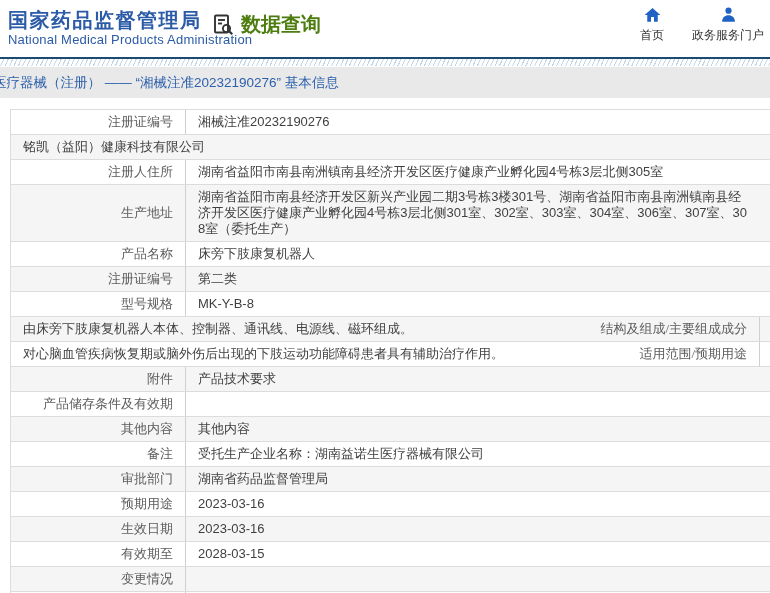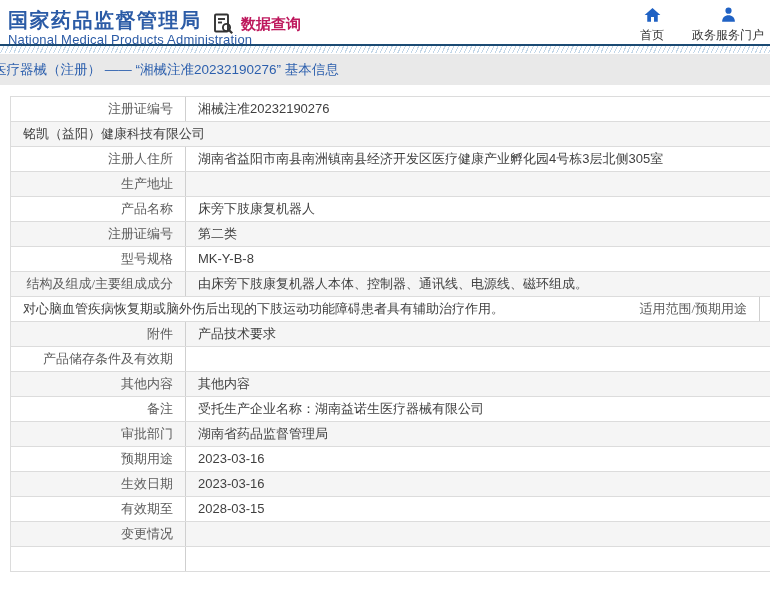--- a/index.html
+++ b/index.html
@@ -1,26 +1,26 @@
 <!DOCTYPE html>
 <html><head>
 <meta charset="utf-8">
 <style>
   * { margin: 0; padding: 0; box-sizing: border-box; }
   html, body { width: 770px; height: 593px; overflow: hidden; background: #fff;
     font-family: "Liberation Sans", "DejaVu Sans", sans-serif; }
 
   
-  .header { position: relative; height: 44px; background: #fff; }
+  .header { position: relative; height: 57px; background: #fff; }
   .logo { position: absolute; left: 8px; top: 7px; cursor: pointer; }
   .logo-title { color: #2b5ba6; font-size: 20px; font-weight: bold; letter-spacing: 1.5px; line-height: 26px; }
   .logo-sub { color: #2b5ba6; font-size: 13px; line-height: 14px; letter-spacing: 0.2px; }
 
   .section-head { position: absolute; left: 210px; top: 11px; display: flex; align-items: center; gap: 5px; cursor: pointer; }
-  .section-head .txt { color: #be185d; font-size: 15px; font-weight: 600; }
+  .section-head .txt { color: #4d7c0f; font-size: 20px; font-weight: 600; }
 
   .nav { position: absolute; right: 6px; top: 6px; display: flex; gap: 28px; }
   .nav-item { display: flex; flex-direction: column; align-items: center; gap: 3px; cursor: pointer; }
   .nav-item .lbl { color: #333; font-size: 12px; }
 
   
   .band { height: 9px; border-top: 2px solid #1b4a73;
     background: repeating-linear-gradient(115deg, #ffffff 0px, #ffffff 3px, #c3d7e8 3px, #c3d7e8 4px); }
 
   
@@ -110,20 +110,23 @@
         <span>注册人住所</span>
       </div>
       <div class="cell cell-value">
         <span>湖南省益阳市南县南洲镇南县经济开发区医疗健康产业孵化园4号栋3层北侧305室</span>
       </div>
     </div>
     <div class="row">
       <div class="cell cell-label">
         <span>生产地址</span>
       </div>
+      <div class="cell cell-value">
+        <span>湖南省益阳市南县经济开发区新兴产业园二期3号栋3楼301号、湖南省益阳市南县南洲镇南县经济开发区医疗健康产业孵化园4号栋3层北侧301室、302室、303室、304室、306室、307室、308室（委托生产）</span>
+      </div>
     </div>
     <div class="row">
       <div class="cell cell-label">
         <span>产品名称</span>
       </div>
       <div class="cell cell-value">
         <span>床旁下肢康复机器人</span>
       </div>
     </div>
     <div class="row">
@@ -136,25 +139,25 @@
     </div>
     <div class="row">
       <div class="cell cell-label">
         <span>型号规格</span>
       </div>
       <div class="cell cell-value">
         <span>MK-Y-B-8</span>
       </div>
     </div>
     <div class="row">
+      <div class="cell cell-value">
+        <span>由床旁下肢康复机器人本体、控制器、通讯线、电源线、磁环组成。</span>
+      </div>
       <div class="cell cell-label">
         <span>结构及组成/主要组成成分</span>
-      </div>
-      <div class="cell cell-value">
-        <span>由床旁下肢康复机器人本体、控制器、通讯线、电源线、磁环组成。</span>
       </div>
     </div>
     <div class="row">
       <div class="cell cell-value">
         <span>对心脑血管疾病恢复期或脑外伤后出现的下肢运动功能障碍患者具有辅助治疗作用。</span>
       </div>
       <div class="cell cell-label">
         <span>适用范围/预期用途</span>
       </div>
     </div>

